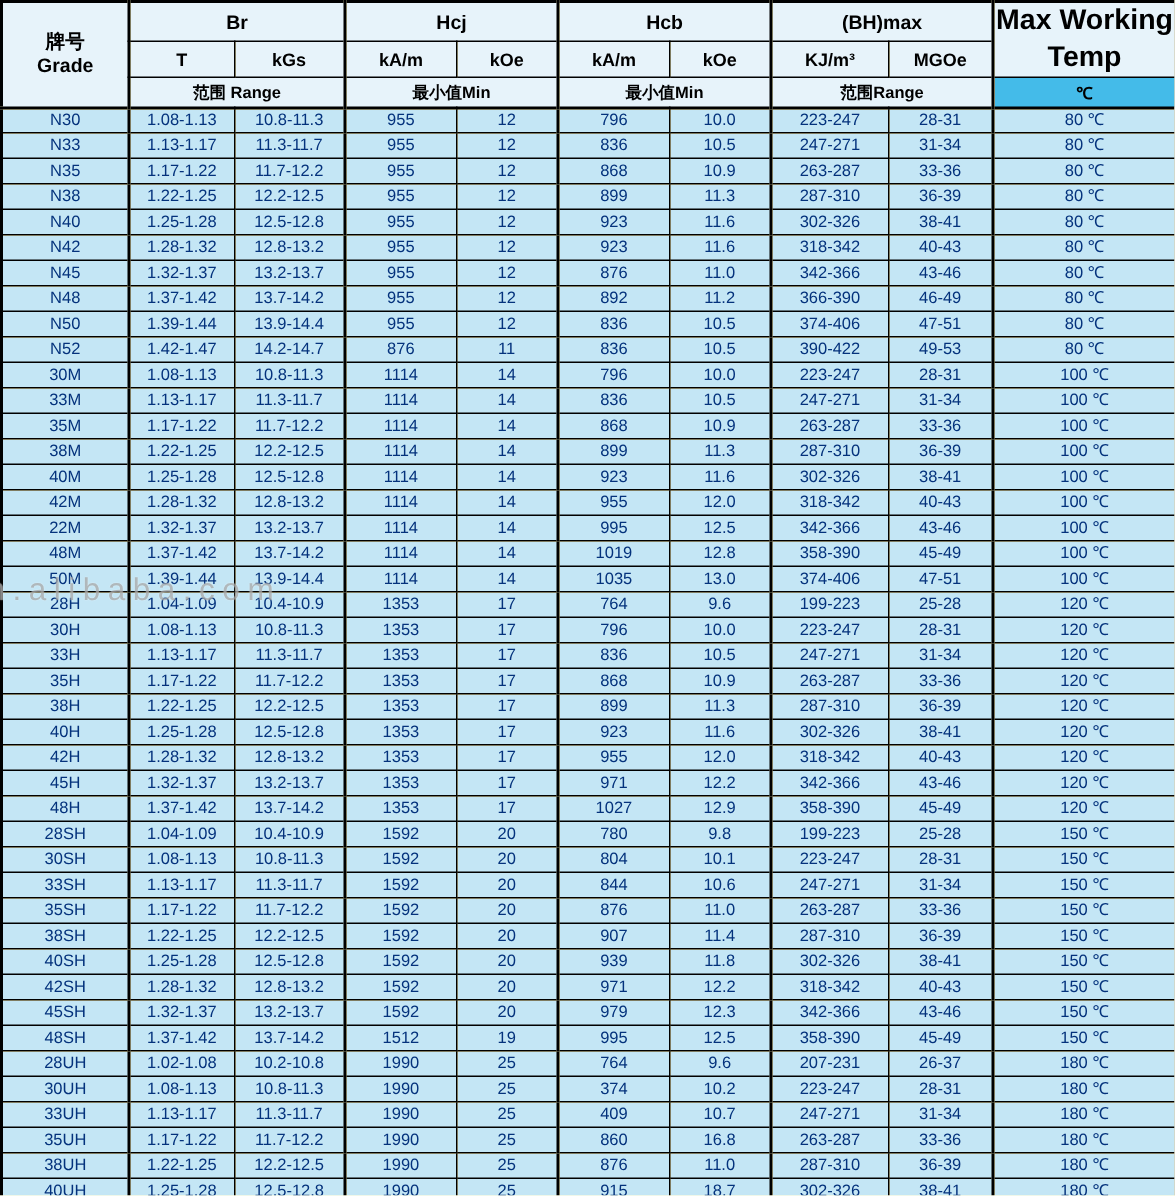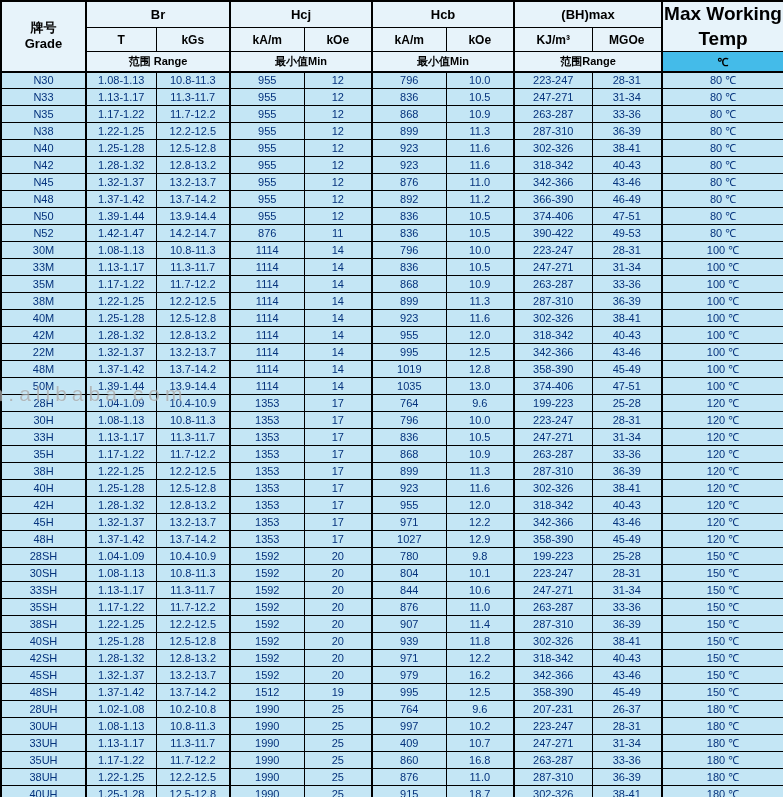--- a/index.html
+++ b/index.html
@@ -505,21 +505,21 @@
           <td class="sep">40-43</td>
           <td>150 ℃</td>
         </tr>
         <tr>
           <td class="sep">45SH</td>
           <td>1.32-1.37</td>
           <td class="sep">13.2-13.7</td>
           <td>1592</td>
           <td class="sep">20</td>
           <td>979</td>
-          <td class="sep">16.2</td>
+          <td class="sep">12.3</td>
           <td>342-366</td>
           <td class="sep">43-46</td>
           <td>150 ℃</td>
         </tr>
         <tr>
           <td class="sep">48SH</td>
           <td>1.37-1.42</td>
           <td class="sep">13.7-14.2</td>
           <td>1512</td>
           <td class="sep">19</td>
@@ -540,21 +540,21 @@
           <td>207-231</td>
           <td class="sep">26-37</td>
           <td>180 ℃</td>
         </tr>
         <tr>
           <td class="sep">30UH</td>
           <td>1.08-1.13</td>
           <td class="sep">10.8-11.3</td>
           <td>1990</td>
           <td class="sep">25</td>
-          <td>997</td>
+          <td>374</td>
           <td class="sep">10.2</td>
           <td>223-247</td>
           <td class="sep">28-31</td>
           <td>180 ℃</td>
         </tr>
         <tr>
           <td class="sep">33UH</td>
           <td>1.13-1.17</td>
           <td class="sep">11.3-11.7</td>
           <td>1990</td>

